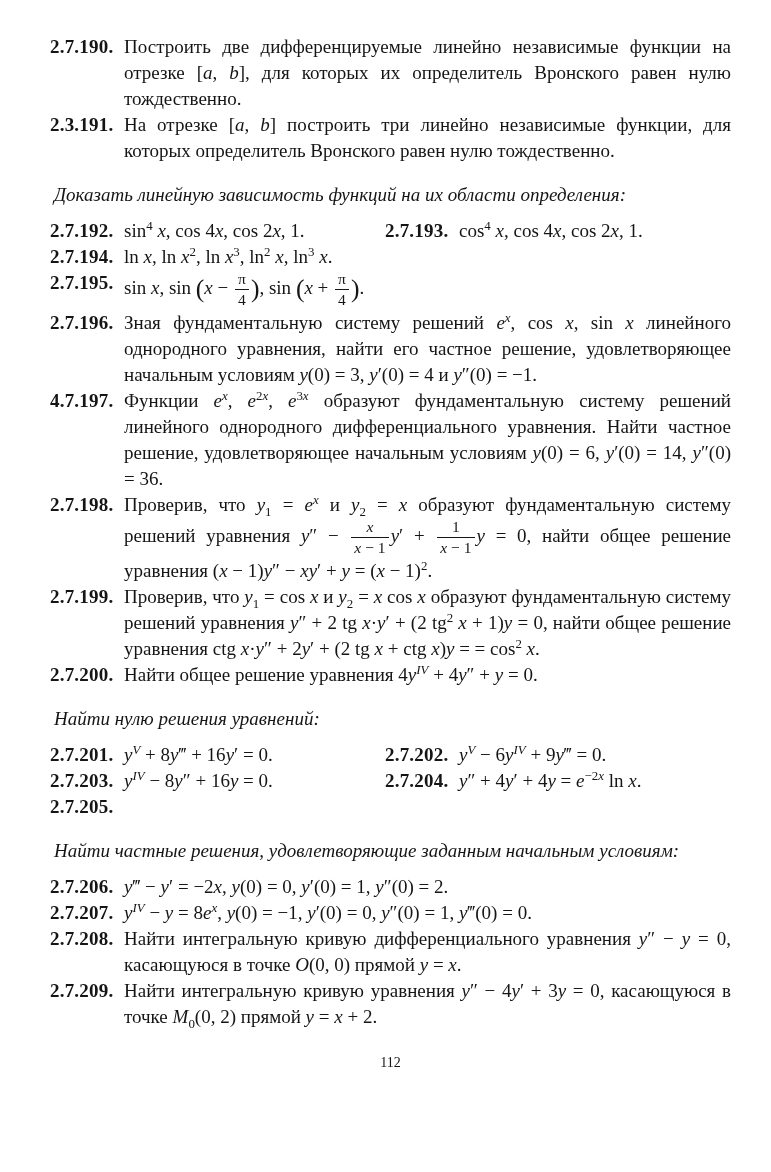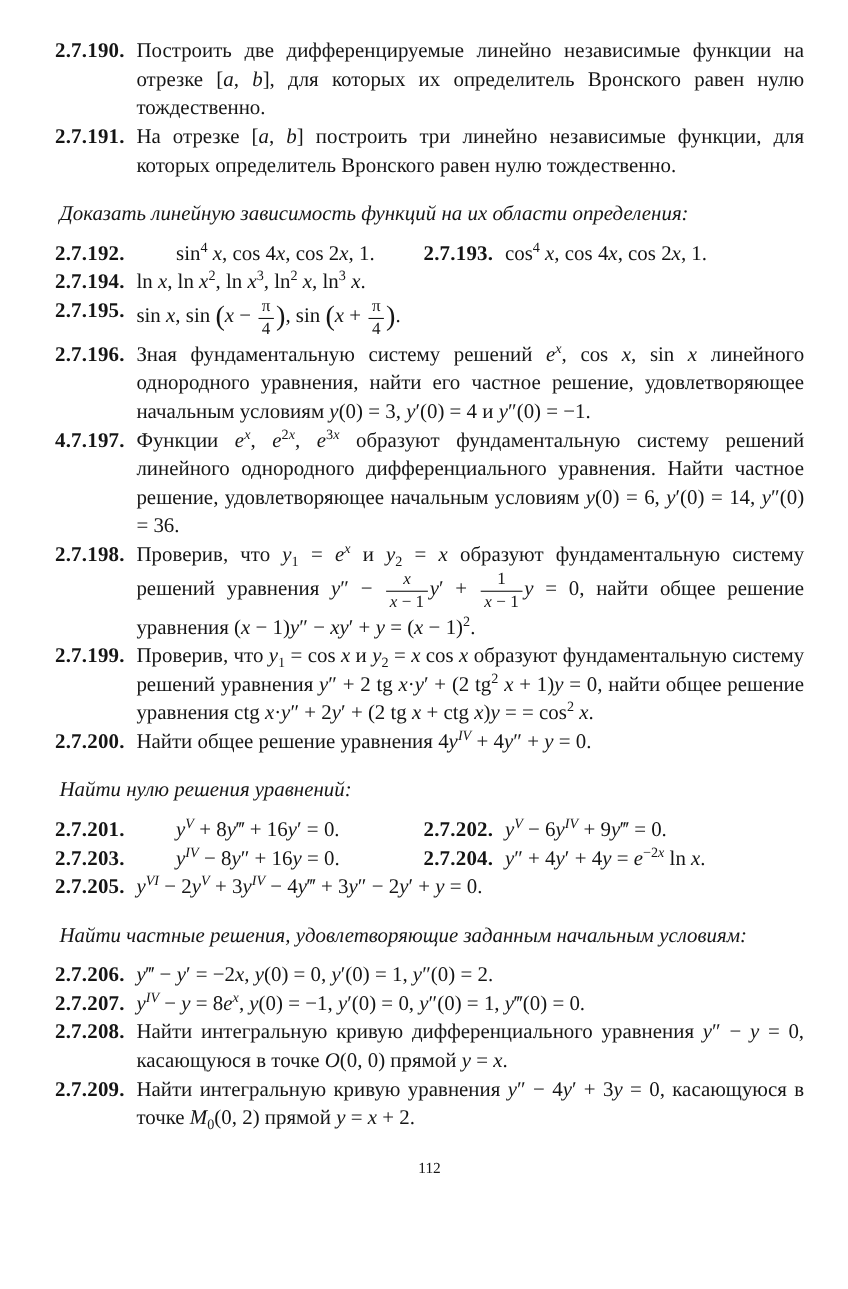--- a/index.html
+++ b/index.html
@@ -20,21 +20,21 @@
   .pnum{
     flex:0 0 70px;
     font-weight:bold;
     white-space:nowrap;
     letter-spacing:.2px;
   }
   .pbody{flex:1 1 auto;text-align:justify;margin-left:4px;}
   .pbody.nojust{text-align:left;}
   .pair-row{display:flex;align-items:flex-start;}
   .pair-cell{display:flex;align-items:flex-start;}
-  .pair-cell.a{flex:0 0 335px;gap:36px;}
+  .pair-cell.a{flex:0 0 335px;}
   .pair-cell.b{flex:1 1 auto;}
   .heading{
     font-style:italic;
     margin:18px 0 10px 4px;
     text-align:justify;
   }
   i{font-style:italic;}
   sup{font-size:.68em;line-height:0;}
   sub{font-size:.68em;line-height:0;}
   .frac{
@@ -57,21 +57,21 @@
 </head>
 <body>
 
 <main class="page">
   <section id="content">
       <div class="problem-row">
         <span class="pnum">2.7.190.</span>
         <div class="pbody">Построить две дифференцируемые линейно независимые функции на отрезке [<i>a</i>, <i>b</i>], для которых их определитель Врон­ского равен нулю тождественно.</div>
       </div>
       <div class="problem-row">
-        <span class="pnum">2.7.191.</span>
+        <span class="pnum">2.3.191.</span>
         <div class="pbody">На отрезке [<i>a</i>, <i>b</i>] построить три линейно независимые функ­ции, для которых определитель Вронского равен нулю тож­дественно.</div>
       </div>
       <p class="heading">Доказать линейную зависимость функций на их области определения:</p>
       <div class="pair-row">
         <div class="pair-cell a">
           <span class="pnum">2.7.192.</span>
           <div class="pbody nojust">sin<sup>4</sup> <i>x</i>, cos 4<i>x</i>, cos 2<i>x</i>, 1.</div>
         </div>
         <div class="pair-cell b">
           <span class="pnum">2.7.193.</span>
@@ -122,21 +122,20 @@
           <span class="pnum">2.7.203.</span>
           <div class="pbody nojust"><i>y<sup>IV</sup></i> − 8<i>y</i>″ + 16<i>y</i> = 0.</div>
         </div>
         <div class="pair-cell b">
           <span class="pnum">2.7.204.</span>
           <div class="pbody nojust"><i>y</i>″ + 4<i>y</i>′ + 4<i>y</i> = <i>e</i><sup>−2<i>x</i></sup> ln <i>x</i>.</div>
         </div>
       </div>
       <div class="problem-row">
         <span class="pnum">2.7.205.</span>
-        <div class="pbody nojust"><i>y<sup>VI</sup></i> − 2<i>y<sup>V</sup></i> + 3<i>y<sup>IV</sup></i> − 4<i>y</i>‴ + 3<i>y</i>″ − 2<i>y</i>′ + <i>y</i> = 0.</div>
       </div>
       <p class="heading">Найти частные решения, удовлетворяющие заданным начальным усло­виям:</p>
       <div class="problem-row">
         <span class="pnum">2.7.206.</span>
         <div class="pbody nojust"><i>y</i>‴ − <i>y</i>′ = −2<i>x</i>, <i>y</i>(0) = 0, <i>y</i>′(0) = 1, <i>y</i>″(0) = 2.</div>
       </div>
       <div class="problem-row">
         <span class="pnum">2.7.207.</span>
         <div class="pbody nojust"><i>y<sup>IV</sup></i> − <i>y</i> = 8<i>e<sup>x</sup></i>, <i>y</i>(0) = −1, <i>y</i>′(0) = 0, <i>y</i>″(0) = 1, <i>y</i>‴(0) = 0.</div>
       </div>

